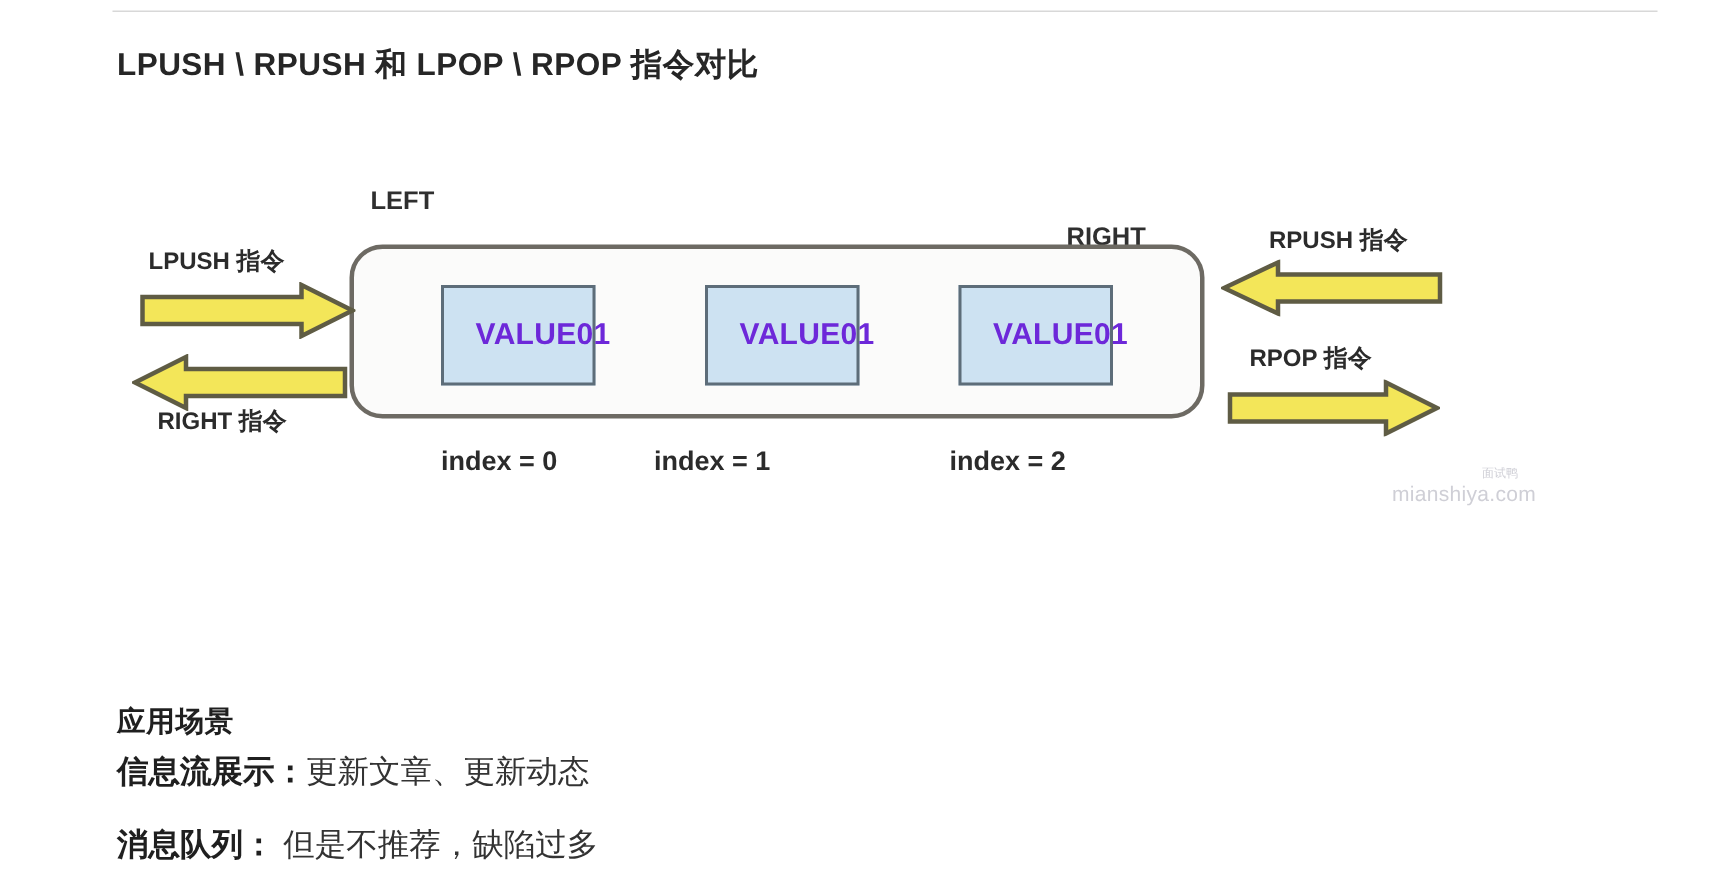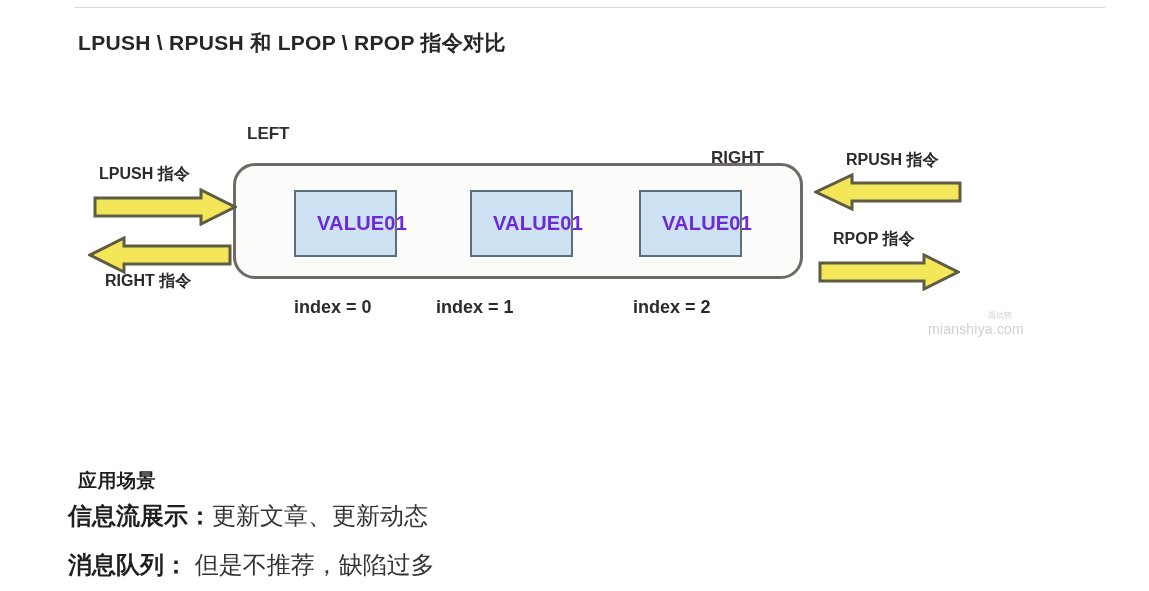--- a/index.html
+++ b/index.html
@@ -155,22 +155,22 @@
     font-size: 19px;
     font-weight: bold;
     color: #1f1f1f;
     letter-spacing: 0.5px;
     white-space: nowrap;
     margin-top: 36px;
   }
 
   .body-line {
     position: absolute;
-    left: 68px;
-    font-size: 24px;
+    left: 78px;
+    font-size: 21px;
     color: #333333;
     white-space: nowrap;
   }
   .body-line .lead {
     font-weight: bold;
     color: #1f1f1f;
   }
   .line-1 { top: 500px; }
   .line-2 { top: 549px; }
 </style>

